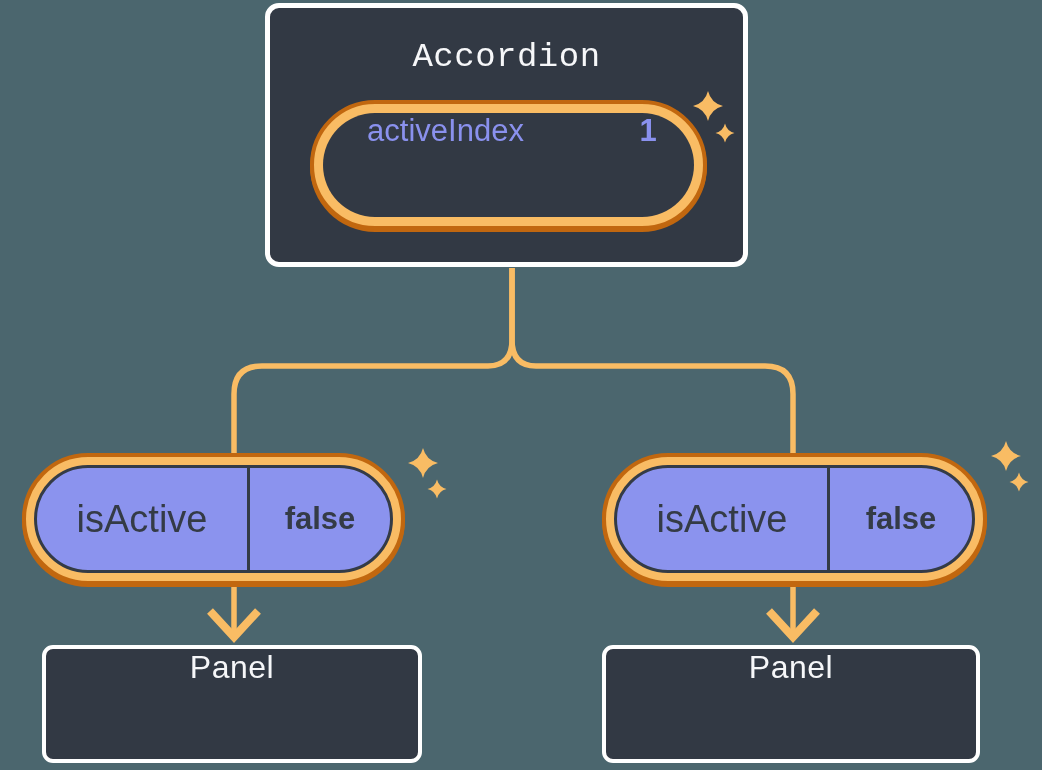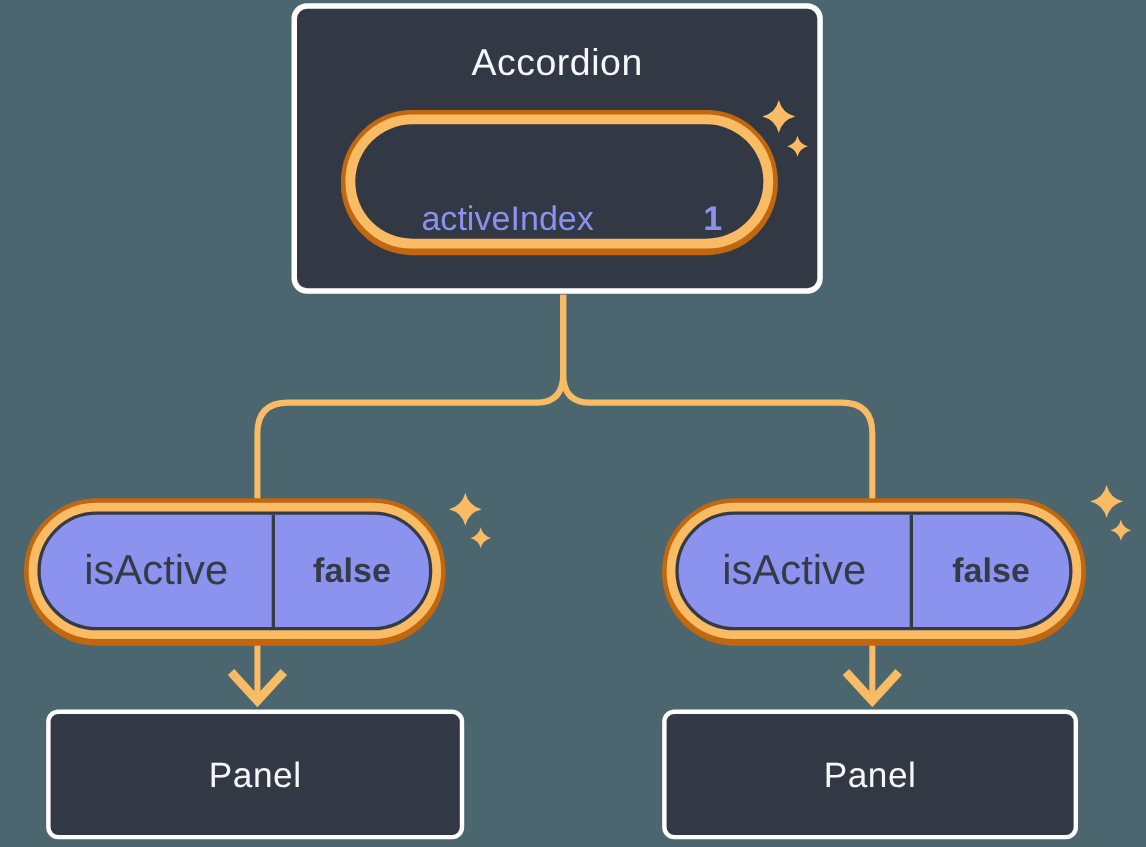--- a/index.html
+++ b/index.html
@@ -29,41 +29,41 @@
   }
   
   .node-card{
     position:absolute; background:var(--card);
     border:5px solid var(--card-border); border-radius:14px; z-index:2;
   }
   .accordion-card{left:265px; top:3px; width:483px; height:264px;}
   .accordion-title{
     position:absolute; left:0; top:30px; width:100%;
     text-align:center; font-size:34px; font-weight:500;
-    letter-spacing:.5px; color:var(--text-light);
+    letter-spacing:.5px; color:var(--text-light);font-family:Liberation Mono, monospace;
   }
   .panel{
     border-width:4px; border-radius:11px;
-    display:flex; align-items:center; justify-content:center;
+    display:flex; align-items:flex-start; justify-content:center;
   }
   .panel-left{left:42px; top:645px; width:380px; height:118px;}
   .panel-right{left:602px; top:645px; width:378px; height:118px;}
   .panel-label{font-size:32px; font-weight:500; color:var(--text-light); letter-spacing:.5px;}
   
   .pill-outer{
     position:absolute; z-index:2;
     background:var(--orange-light);
     border:4px solid var(--orange-dark);
     border-radius:999px; display:flex;
     box-shadow:0 2px 0 var(--orange-dark);
   }
   .state-pill{left:310px; top:100px; width:397px; height:130px; padding:9px;}
   .state-pill .pill-inner{
     flex:1; background:var(--card); border-radius:999px;
-    display:flex; align-items:flex-end; overflow:hidden;
+    display:flex; align-items:flex-start; overflow:hidden;gap:16px;
   }
   .state-pill .pill-name{
     flex:1; display:flex; align-items:center; justify-content:center;
     font-size:31px; color:var(--purple-text);
   }
   .state-pill .pill-divider{width:2px; background:var(--orange-light);}
   .state-pill .pill-value{
     width:92px; display:flex; align-items:center; justify-content:center;
     font-size:31px; font-weight:700; color:var(--purple-text);
   }

